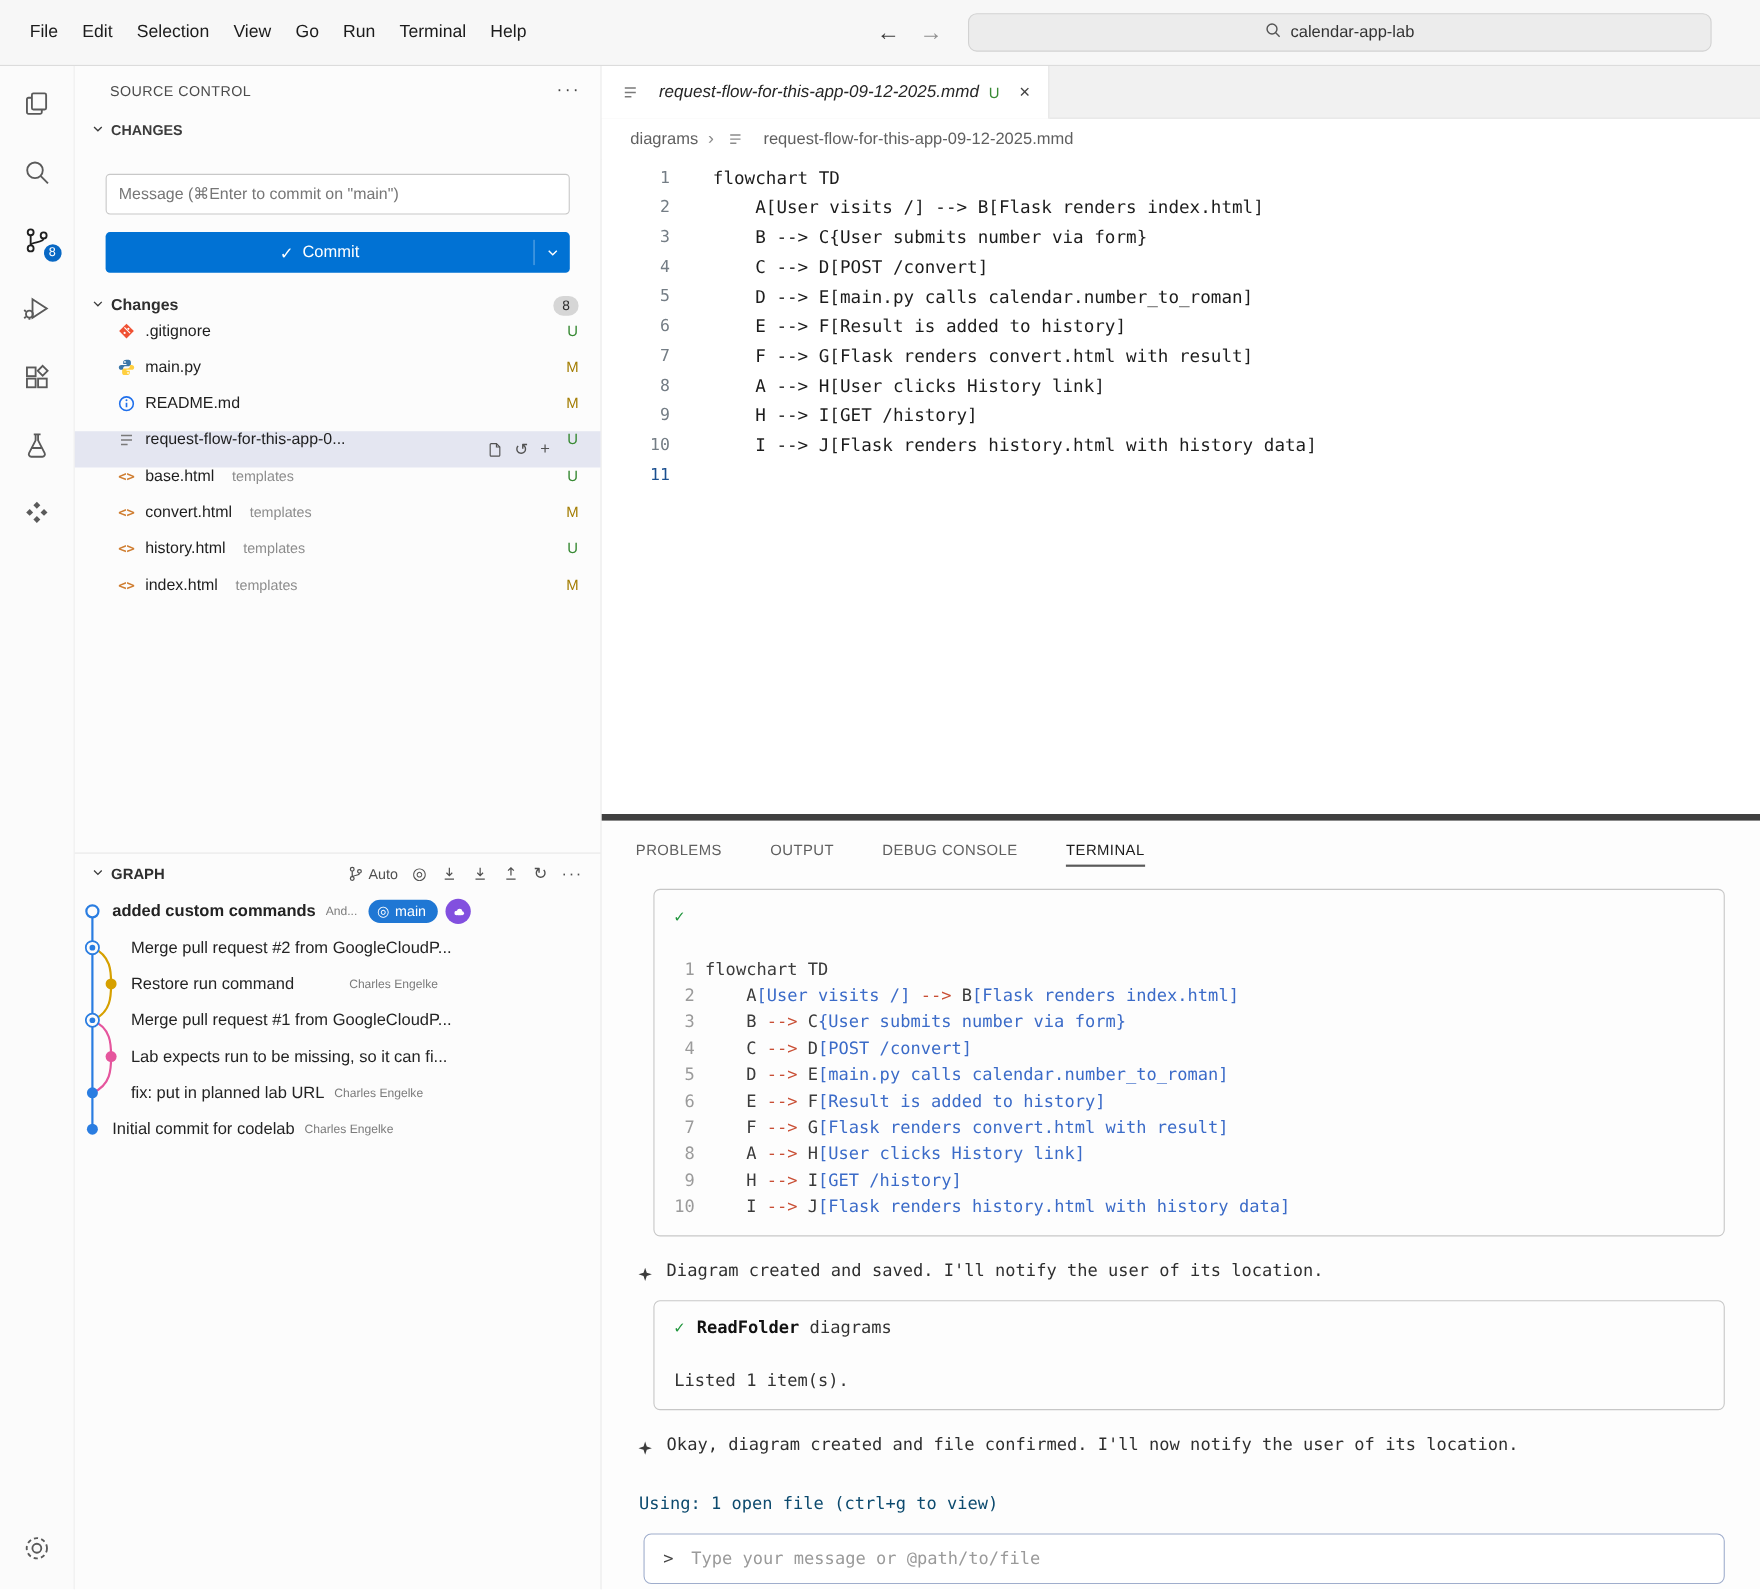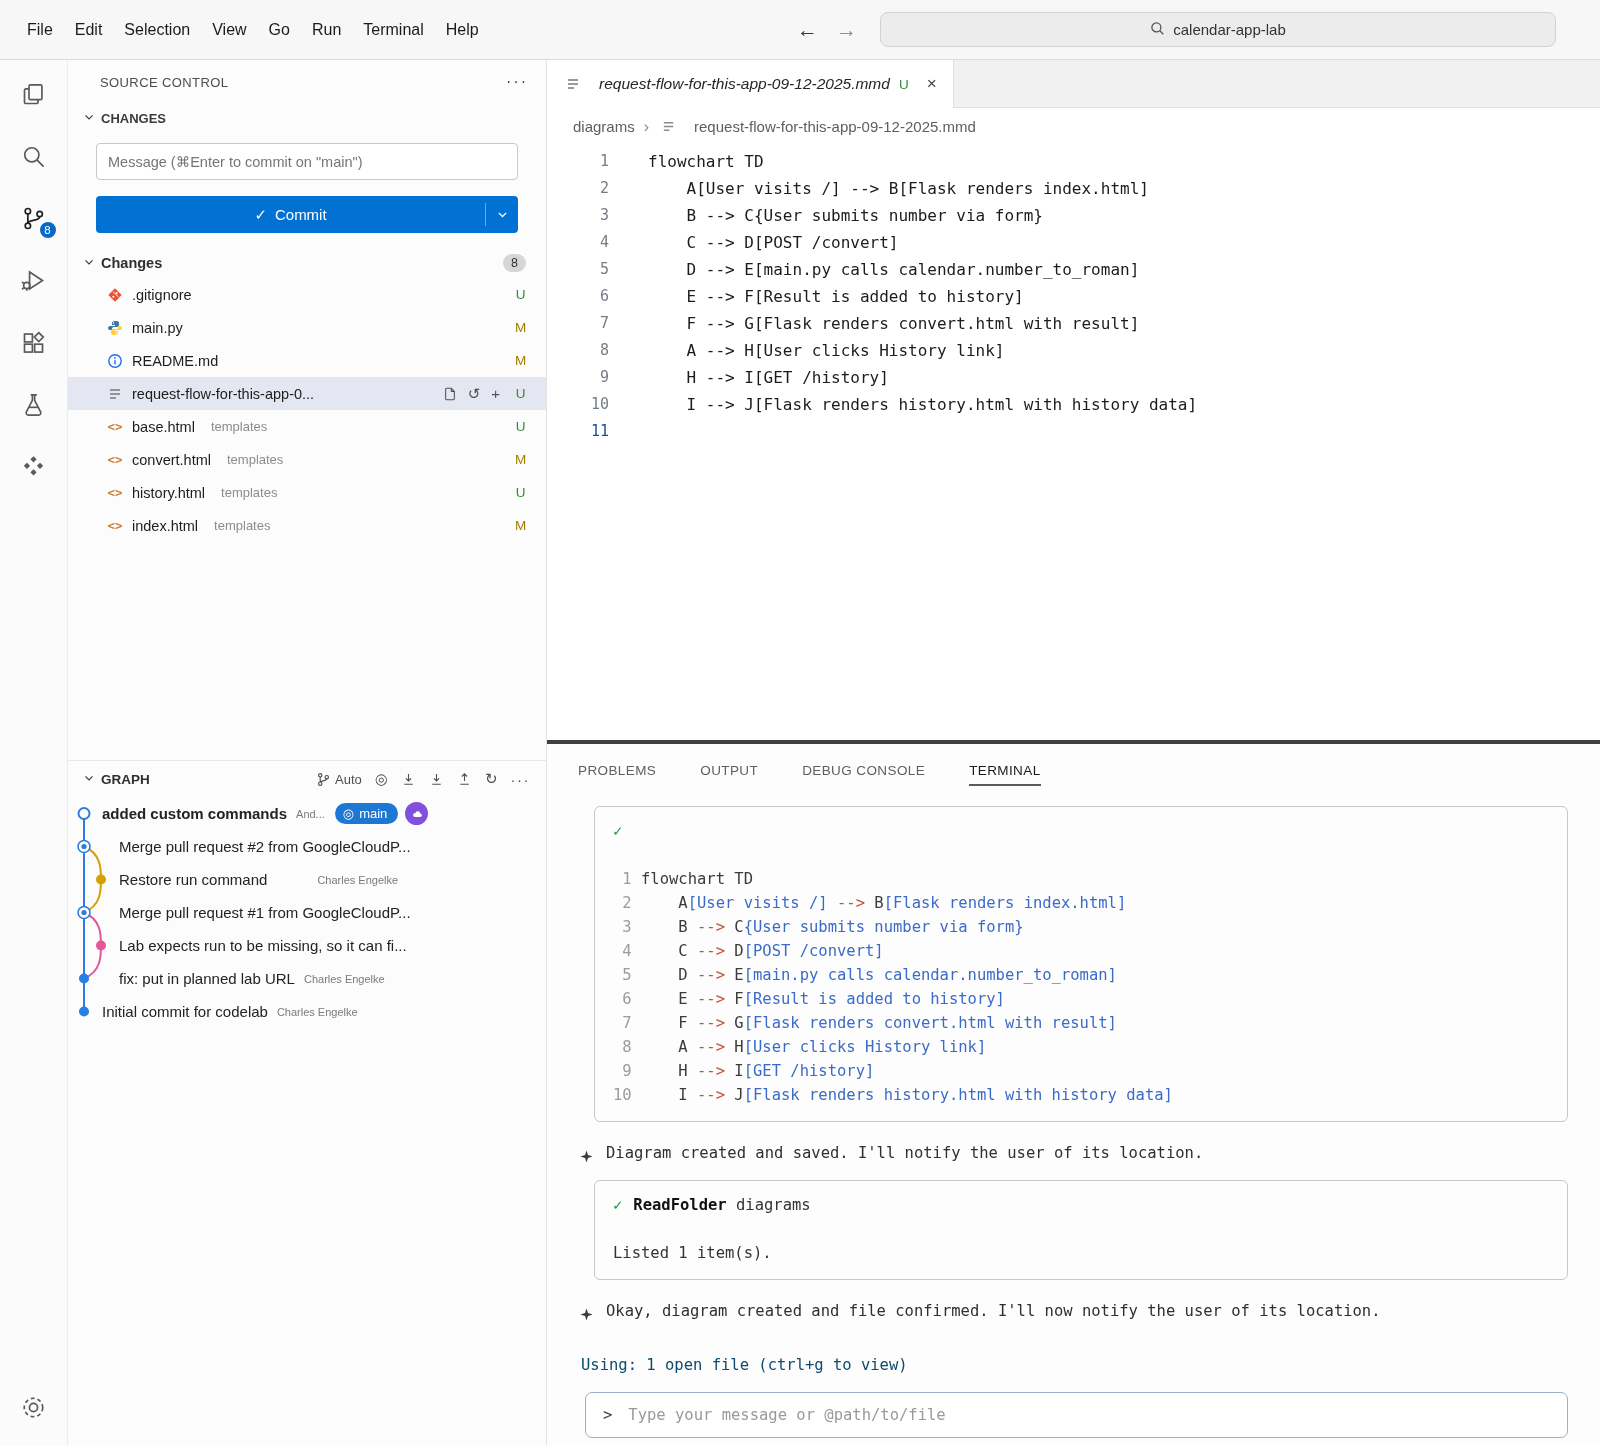--- a/index.html
+++ b/index.html
@@ -25,32 +25,32 @@
   .ab-btn .fillpart { fill:#5a5a5a; stroke:none; }
   .ab-badge { position:absolute; right:0; bottom:2px; min-width:20px; height:20px; background:#0868c4; color:#fff; font-size:11.5px; border-radius:10px; display:flex; align-items:center; justify-content:center; border:2px solid #fbfbfb; }
   .ab-spacer { flex:1; }
 
   
   .sidebar { width:479px; background:#fcfcfc; border-right:1px solid #e4e4e4; display:flex; flex-direction:column; }
   .sc-title { height:44px; display:flex; align-items:center; padding:0 18px 0 32px; font-size:13px; color:#4c4c4c; letter-spacing:.4px; }
   .more-dots { margin-left:auto; font-size:16px; letter-spacing:2px; color:#444; }
   .sec-row { display:flex; align-items:center; gap:5px; padding:0 14px; height:28px; font-size:13px; font-weight:700; color:#3b3b3b; }
   .chev svg { stroke:#3b3b3b; fill:none; stroke-width:1.4; }
-  .commit-input { margin:11px 28px 0; height:37px; border:1px solid #c8c8c8; border-radius:4px; padding:0 11px; font-size:14.5px; font-family:inherit; color:#333; background:#fff; outline:none; width:calc(100% - 56px); }
+  .commit-input { margin:26px 28px 0; height:37px; border:1px solid #c8c8c8; border-radius:4px; padding:0 11px; font-size:14.5px; font-family:inherit; color:#333; background:#fff; outline:none; width:calc(100% - 56px); }
   .commit-input::placeholder { color:#767676; }
   .commit-btn { margin:16px 28px 0; height:37px; background:#0172d4; border-radius:4px; color:#fff; display:flex; align-items:stretch; font-size:15px; }
   .commit-main { flex:1; display:flex; align-items:center; justify-content:center; gap:8px; }
   .commit-divider { width:1px; background:rgba(255,255,255,.4); margin:7px 0; }
   .commit-dd { width:32px; display:flex; align-items:center; justify-content:center; }
   .commit-dd svg { stroke:#fff; fill:none; stroke-width:1.6; }
 
   .tree-header { margin-top:15px; height:30px; display:flex; align-items:center; gap:5px; padding:0 20px 0 14px; font-weight:700; font-size:14.5px; color:#2f2f2f; }
   .count-badge { margin-left:auto; background:#d6d6d6; border-radius:10px; font-size:12.5px; font-weight:400; color:#2f2f2f; padding:2px 8px; }
 
-  .file-row { height:33px; display:flex; align-items:center; padding:0 18px 0 37px; }
+  .file-row { height:33px; display:flex; padding:0 18px 0 37px; }
   .file-row.selected { background:#e4e6f1; }
   .file-icon { width:20px; display:flex; justify-content:center; margin-right:7px; flex:none; }
   .html-glyph { font-family:"DejaVu Sans Mono",monospace; font-size:12.5px; font-weight:bold; color:#cf7d30; }
   .file-name { font-size:14.5px; color:#1e1e1e; white-space:nowrap; }
   .file-desc { margin-left:16px; font-size:13px; color:#8c8c8c; }
   .row-actions { margin-left:auto; display:flex; align-items:center; gap:11px; color:#515151; }
   .ra { font-size:15px; display:flex; align-items:center; }
   .file-badge { margin-left:auto; width:15px; text-align:center; font-size:13.5px; flex:none; }
   .file-row.selected .file-badge { margin-left:13px; }
   .badge-U { color:#388a34; }
@@ -85,21 +85,21 @@
   .breadcrumb { height:37px; display:flex; align-items:center; gap:9px; padding:0 26px; font-size:15px; color:#5f5f5f; background:#fff; }
   .bc-sep { font-size:16px; color:#8a8a8a; }
 
   .editor { flex:1; background:#fff; font-family:"DejaVu Sans Mono","Liberation Mono",monospace; font-size:16px; line-height:27px; padding-top:3px; overflow:hidden; }
   .code-row { display:flex; }
   .ln { width:62px; text-align:right; color:#747d85; flex:none; font-size:15px; }
   .ln.active { color:#1b4f8f; }
   .lc { padding-left:39px; white-space:pre; color:#1c1c1c; }
 
   
-  .panel { height:705px; border-top:4px solid #404040; background:#fdfdfd; display:flex; flex-direction:column; }
+  .panel { height:705px; border-top:6px solid #404040; background:#fdfdfd; display:flex; flex-direction:column; }
   .panel-tabs { height:52px; display:flex; align-items:flex-end; gap:44px; padding:0 0 10px 31px; font-size:13.5px; letter-spacing:.4px; color:#5f5f5f; }
   .ptab { padding-bottom:6px; border-bottom:2px solid transparent; }
   .ptab.active { border-color:#5a5a5a; color:#1c1c1c; }
 
   .terminal { flex:1; padding:0 32px 0 28px; font-family:"DejaVu Sans Mono","Liberation Mono",monospace; font-size:15.5px; line-height:24px; color:#333; overflow:hidden; }
   .tool-box { border:1px solid #c7c7c7; border-radius:6px; margin:10px 0 0 19px; padding:12px 18px 14px; background:#fdfdfd; }
   .tool-head { display:flex; gap:11px; }
   .check { color:#23973f; flex:none; }
   .tool-name { font-weight:700; color:#111; }
   .tool-desc { color:#333; }

